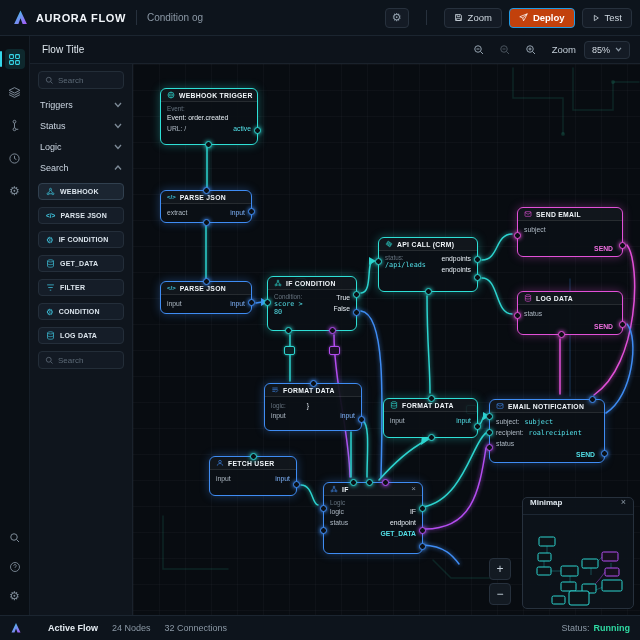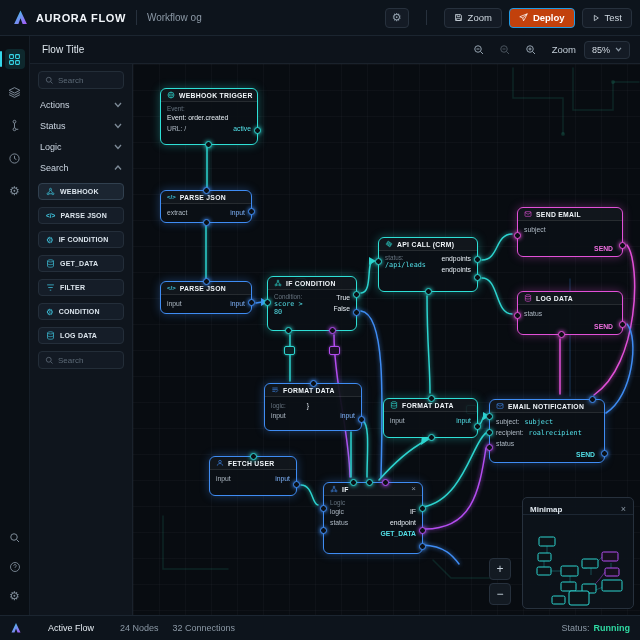--- a/index.html
+++ b/index.html
@@ -103,36 +103,36 @@
   .port { position:absolute; width:7px; height:7px; border-radius:50%;
     background:#0b0f14; border:1.5px solid var(--c);
     box-shadow:0 0 4px var(--c); z-index:13; cursor:crosshair; }
   .p-c { --c:#2dd4cf; } .p-b { --c:#3f8cf3; } .p-p { --c:#b44df0; } .p-m { --c:#e250d8; }
   .chip { position:absolute; width:11px; height:9px; border-radius:2px; z-index:12;
     background:#0c2226; border:1px solid #2dd4cf; box-shadow:0 0 3px rgba(45,212,207,.6); }
   .chip.purple { background:#1d1028; border-color:#b44df0; box-shadow:0 0 3px rgba(180,77,240,.6); }
   
   .minimap { position:absolute; left:389px; top:433px; width:112px; height:112px;
     background:rgba(13,19,26,.95); border:1px solid #27313d; border-radius:5px; z-index:15; }
-  .mm-head { height:17px; display:flex; align-items:flex-end; justify-content:space-between;
+  .mm-head { height:17px; display:flex; align-items:flex-start; justify-content:space-between;
     padding:0 7px; border-bottom:1px solid #1d2733; }
   .mm-title { font-size:8px; font-weight:bold; color:#dfe7ee; }
   .mm-close { color:#8b98a5; font-size:9px; cursor:pointer; line-height:1; }
   .mm-body { position:relative; margin:2px; }
   
   .zctrl { position:absolute; left:356px; top:494px; width:22px; z-index:15;
     display:flex; flex-direction:column; gap:3px; }
   .zctrl button { width:22px; height:22px; background:#131a22; border:1px solid #26303c;
     border-radius:4px; color:#c3ced8; font-size:12px; cursor:pointer; line-height:1; }
   
   .statusbar { position:absolute; left:0; bottom:0; width:640px; height:25px;
     background:#0d141c; border-top:1px solid #1b2530; display:flex; align-items:center;
     padding:0 10px; z-index:30; font-size:9px; }
   .sb-logo { width:12px; height:12px; margin-right:26px; }
-  .sb-flow { color:#e6edf3; font-weight:normal; margin-right:26px; }
+  .sb-flow { color:#e6edf3; font-weight:bold; margin-right:14px; }
   .sb-dim { color:#8b98a5; margin-right:14px; }
   .sb-right { margin-left:auto; display:flex; gap:4px; }
   .sb-status-lbl { color:#8b98a5; }
   .sb-status-val { color:#2fd9a2; font-weight:bold; }
   svg.ic { display:block; }
 </style>
 </head>
 <body>
 
 <div class="topbar">
@@ -140,21 +140,21 @@
     <defs>
         <linearGradient id="lg1" x1="0" y1="0" x2="1" y2="1">
       <stop offset="0" stop-color="#35d6e8"></stop>
           <stop offset="1" stop-color="#a855f7"></stop>
         </linearGradient>
       </defs>
     <path d="M12 2 L21 21 L15 21 L12 13 L9 21 L3 21 Z" fill="url(#lg1)"></path>
   </svg>
   <span class="appname">AURORA FLOW</span>
   <span class="tb-sep"></span>
-  <span class="wfname">Workflow og</span>
+  <span class="wfname">Condition og</span>
   <div class="tb-right">
     <button class="tb-btn icon-only">
       <span style="font-size:11px;color:#93a1ae;">⚙</span>
     </button>
     <span class="tb-sep"></span>
     <button class="tb-btn">
       <svg class="ic" width="9" height="9" viewBox="0 0 24 24">
         <path d="M4 4 h13 l3 3 v13 h-16 z M8 4 v5 h8 v-5 M7 14 h10 v6 h-10 z" fill="none" stroke="#cfd8e0" stroke-width="2"></path>
       </svg>
       <span>Zoom</span>
@@ -256,21 +256,21 @@
 
 <div class="sidebar">
   <div class="search-box">
     <svg class="ic" width="9" height="9" viewBox="0 0 24 24">
       <circle cx="10" cy="10" r="6.5" fill="none" stroke="#5d6a77" stroke-width="2.2"></circle>
       <path d="M15 15 L20 20" stroke="#5d6a77" stroke-width="2.2"></path>
     </svg>
     <input type="text" placeholder="Search" style="">
   </div>
   <div class="section">
-    <span class="lbl">Actions</span>
+    <span class="lbl">Triggers</span>
     <svg class="ic chev" width="8" height="6" viewBox="0 0 8 6">
         <path d="M1 1 L4 4.5 L7 1" fill="none" stroke="currentColor" stroke-width="1.3"></path>
       </svg>
   </div>
   <div class="section">
     <span class="lbl">Status</span>
     <svg class="ic chev" width="8" height="6" viewBox="0 0 8 6">
         <path d="M1 1 L4 4.5 L7 1" fill="none" stroke="currentColor" stroke-width="1.3"></path>
       </svg>
   </div>

